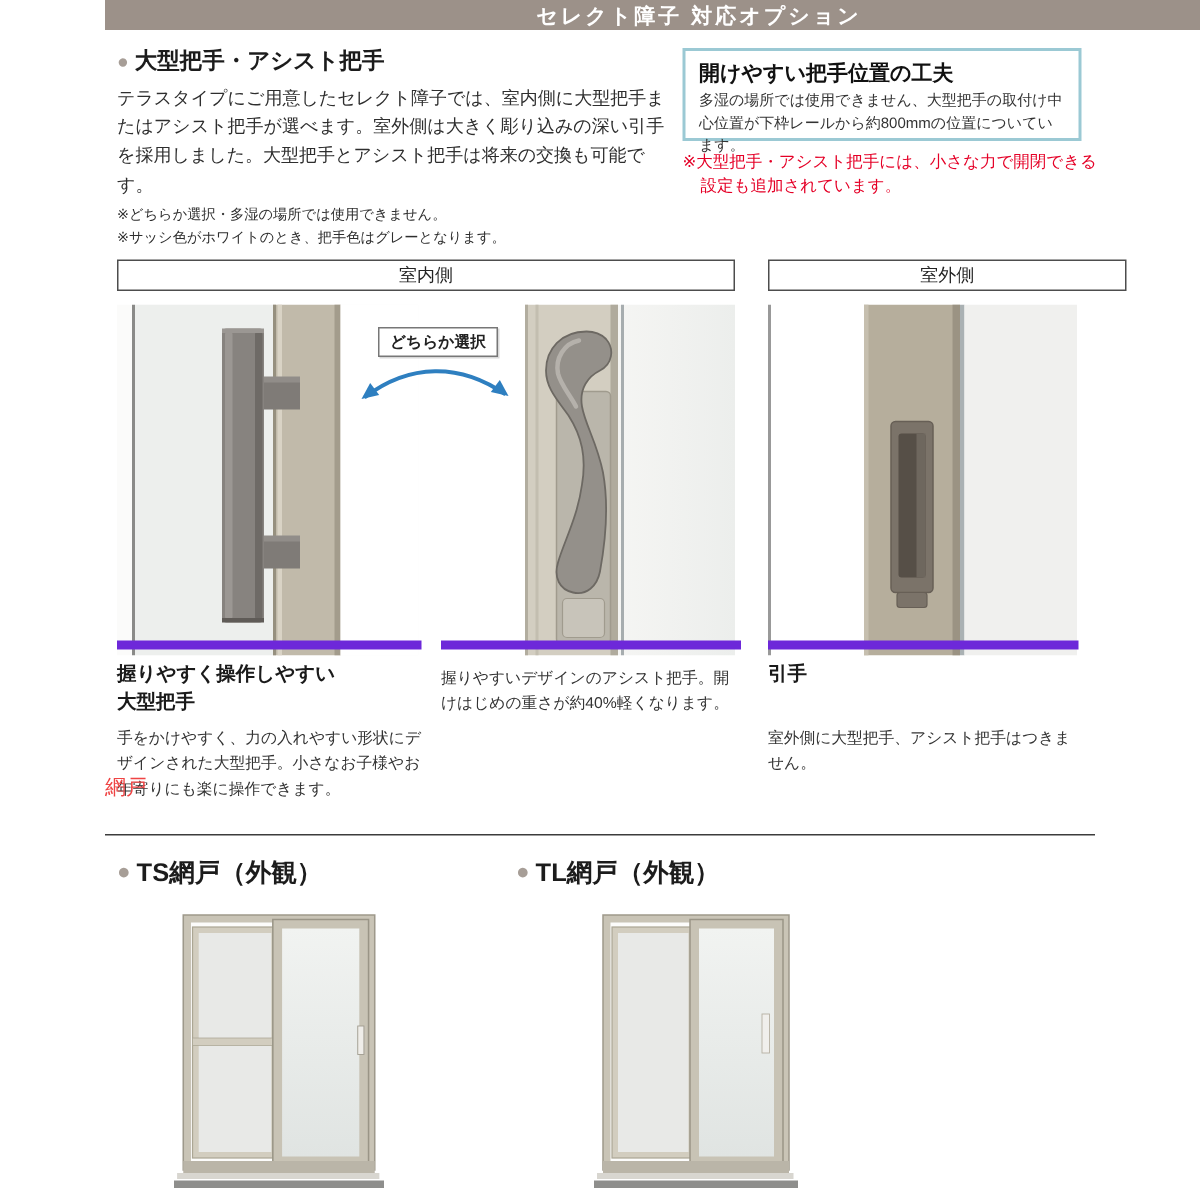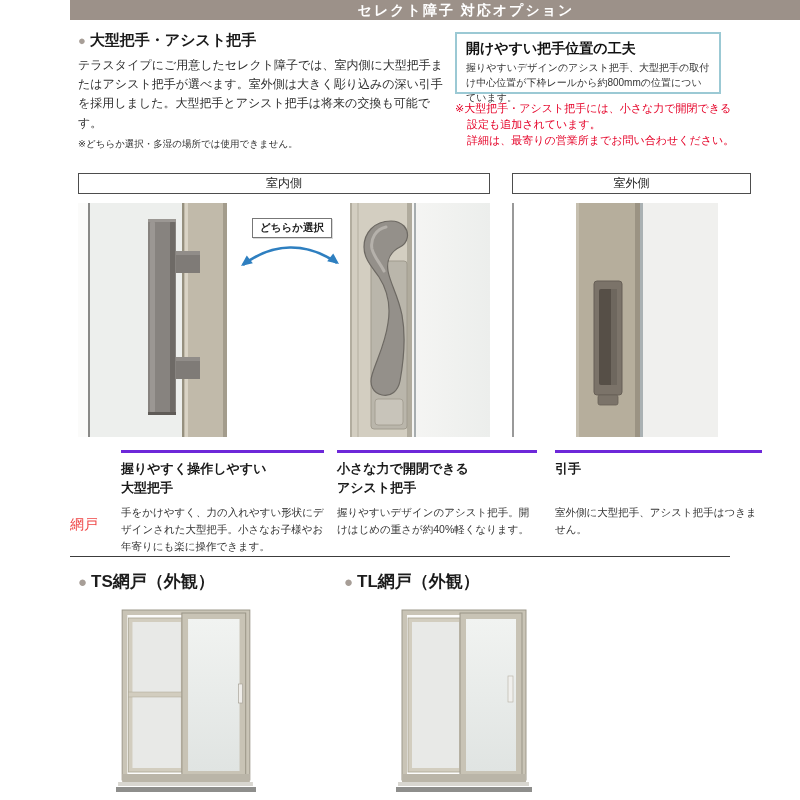--- a/index.html
+++ b/index.html
@@ -44,21 +44,21 @@
   .photo.p2 { left:294px; width:196px; }
   .photo.p3 { left:512px; width:206px; }
 
   
   .callout { position:absolute; left:252px; top:218px; background:#ffffff;
     border:1px solid #777; padding:2px 7px; font-size:10.5px; color:#222;
     box-shadow:1px 1px 0 rgba(0,0,0,.15); z-index:5;font-weight:bold; }
   .arrow-wrap { position:absolute; left:233px; top:238px; width:114px; height:36px; z-index:5; }
 
   
-  .caption { position:absolute; top:450px; border-top:3px solid #6d28d9; padding-top:7px;margin-left:43px; }
+  .caption { position:absolute; top:427px; border-top:6px solid #6d28d9; padding-top:7px; }
   .caption.c1 { left:78px; width:203px; }
   .caption.c2 { left:294px; width:200px; }
   .caption.c3 { left:512px; width:207px; }
   .cap-title { font-size:13px; font-weight:bold; color:#1a1a1a; line-height:1.45; min-height:40px; }
   .cap-body { margin-top:4px; font-size:10.5px; line-height:1.6; color:#333; }
 
   
   .amido-heading { position:absolute; left:70px; top:516px; font-size:14px; font-weight:normal; color:#ef4444; }
   .amido-rule { position:absolute; left:70px; top:556px; width:660px; height:1px; background:#3c3c3c; }
   .amido-sub { position:absolute; top:570px; font-size:17px; font-weight:bold; color:#1c1c1c;
@@ -80,32 +80,32 @@
   <div class="titlebar">セレクト障子 対応オプション</div>
 
   <div class="intro">
     <div class="intro-heading">
       <span class="bullet">●</span>
       <span>大型把手・アシスト把手</span>
     </div>
     <div class="intro-body">テラスタイプにご用意したセレクト障子では、室内側に大型把手またはアシスト把手が選べます。室外側は大きく彫り込みの深い引手を採用しました。大型把手とアシスト把手は将来の交換も可能です。</div>
     <div class="intro-notes">
       <div class="intro-note">※どちらか選択・多湿の場所では使用できません。</div>
+      <div class="intro-note">※サッシ色がホワイトのとき、把手色はグレーとなります。</div>
     </div>
   </div>
 
   <div class="tipbox">
     <div class="tipbox-title">開けやすい把手位置の工夫</div>
-    <div class="tipbox-body">握りやすいデザインのアシスト把手、大型把手の取付け中心位置が下枠レールから約800mmの位置についています。</div>
+    <div class="tipbox-body">多湿の場所では使用できません、大型把手の取付け中心位置が下枠レールから約800mmの位置についています。</div>
   </div>
 
   <div class="rednote">
     <div>※大型把手・アシスト把手には、小さな力で開閉できる</div>
     <div class="indent">設定も追加されています。</div>
-    <div class="indent">詳細は、最寄りの営業所までお問い合わせください。</div>
   </div>
 
   <div class="panel-label indoor">室内側</div>
   <div class="panel-label outdoor">室外側</div>
 
   <div class="photo p1">
     <svg viewBox="0 0 201 234" preserveAspectRatio="none">
       <rect x="0" y="0" width="201" height="234" fill="#fbfbfa"></rect>
       <rect x="10" y="0" width="2" height="234" fill="#8a8a88"></rect>
       <rect x="12" y="0" width="92" height="234" fill="#edefed"></rect>
@@ -181,24 +181,20 @@
   </div>
 
   <div class="caption c1">
     <div class="cap-title">
       <div>握りやすく操作しやすい</div>
       <div>大型把手</div>
     </div>
     <div class="cap-body">手をかけやすく、力の入れやすい形状にデザインされた大型把手。小さなお子様やお年寄りにも楽に操作できます。</div>
   </div>
   <div class="caption c2">
-    <div class="cap-title">
-      <div>小さな力で開閉できる</div>
-      <div>アシスト把手</div>
-    </div>
     <div class="cap-body">握りやすいデザインのアシスト把手。開けはじめの重さが約40%軽くなります。</div>
   </div>
   <div class="caption c3">
     <div class="cap-title">
       <div>引手</div>
       <div></div>
     </div>
     <div class="cap-body">室外側に大型把手、アシスト把手はつきません。</div>
   </div>
 

